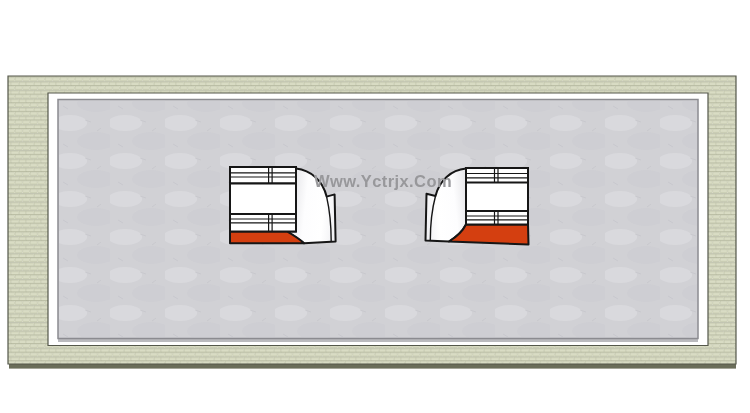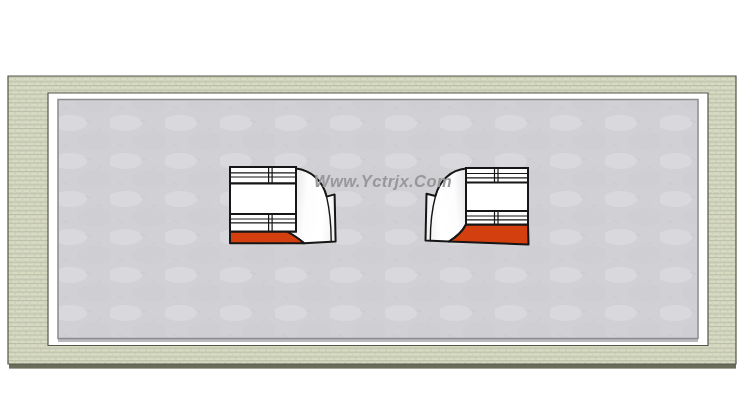--- a/index.html
+++ b/index.html
@@ -3,21 +3,20 @@
 <meta charset="utf-8">
 <style>
   html,body { margin:0; padding:0; background:#ffffff; }
   .stage {
     position: relative;
     width: 750px;
     height: 413px;
     background: #ffffff;
     overflow: hidden;
     font-family: "Liberation Sans", sans-serif;
-    font-style: italic;
   }
   svg { display:block; }
   .watermark-text {
     font-family: "Liberation Sans", sans-serif;
     font-weight: 700;
     font-size: 16.5px;
     letter-spacing: 0.4px;
   }
 </style>
 </head>

